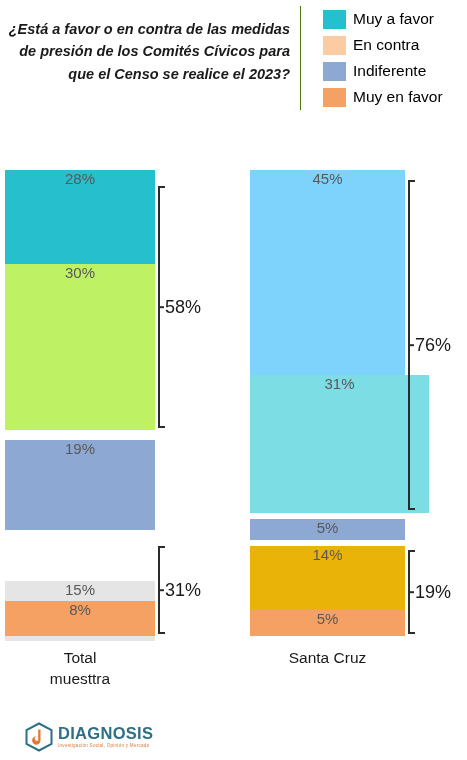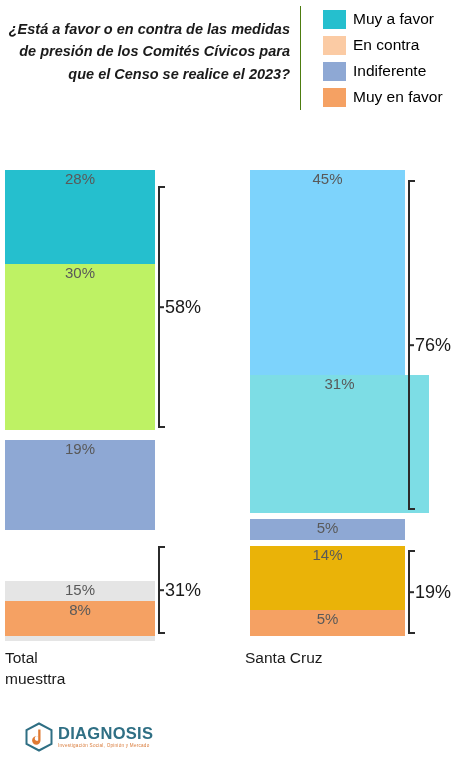--- a/index.html
+++ b/index.html
@@ -57,21 +57,21 @@
     position:absolute;left:0;width:6px;height:1.6px;background:#2b2b2b;
     top:50%;transform:translateY(-50%);
   }
   .bracket-val{
     position:absolute;left:7px;top:50%;transform:translateY(-50%);
     font-size:18px;color:#1a1a1a;white-space:nowrap;
   }
 
   
   .cat-label{
-    position:absolute;text-align:left;font-size:15.5px;color:#1a1a1a;
+    position:absolute;text-align:center;font-size:15.5px;color:#1a1a1a;
     line-height:1.35;white-space:pre-line;
   }
 
   
   .logo{position:absolute;left:24px;top:722px;display:flex;align-items:center;}
   .logo-mark{position:relative;width:30px;height:30px;flex:0 0 auto;}
   .logo-text{margin-left:4px;display:flex;flex-direction:column;justify-content:center;}
   .logo-name{
     font-size:16.5px;font-weight:bold;color:#2f6f84;letter-spacing:.3px;line-height:1;
   }

